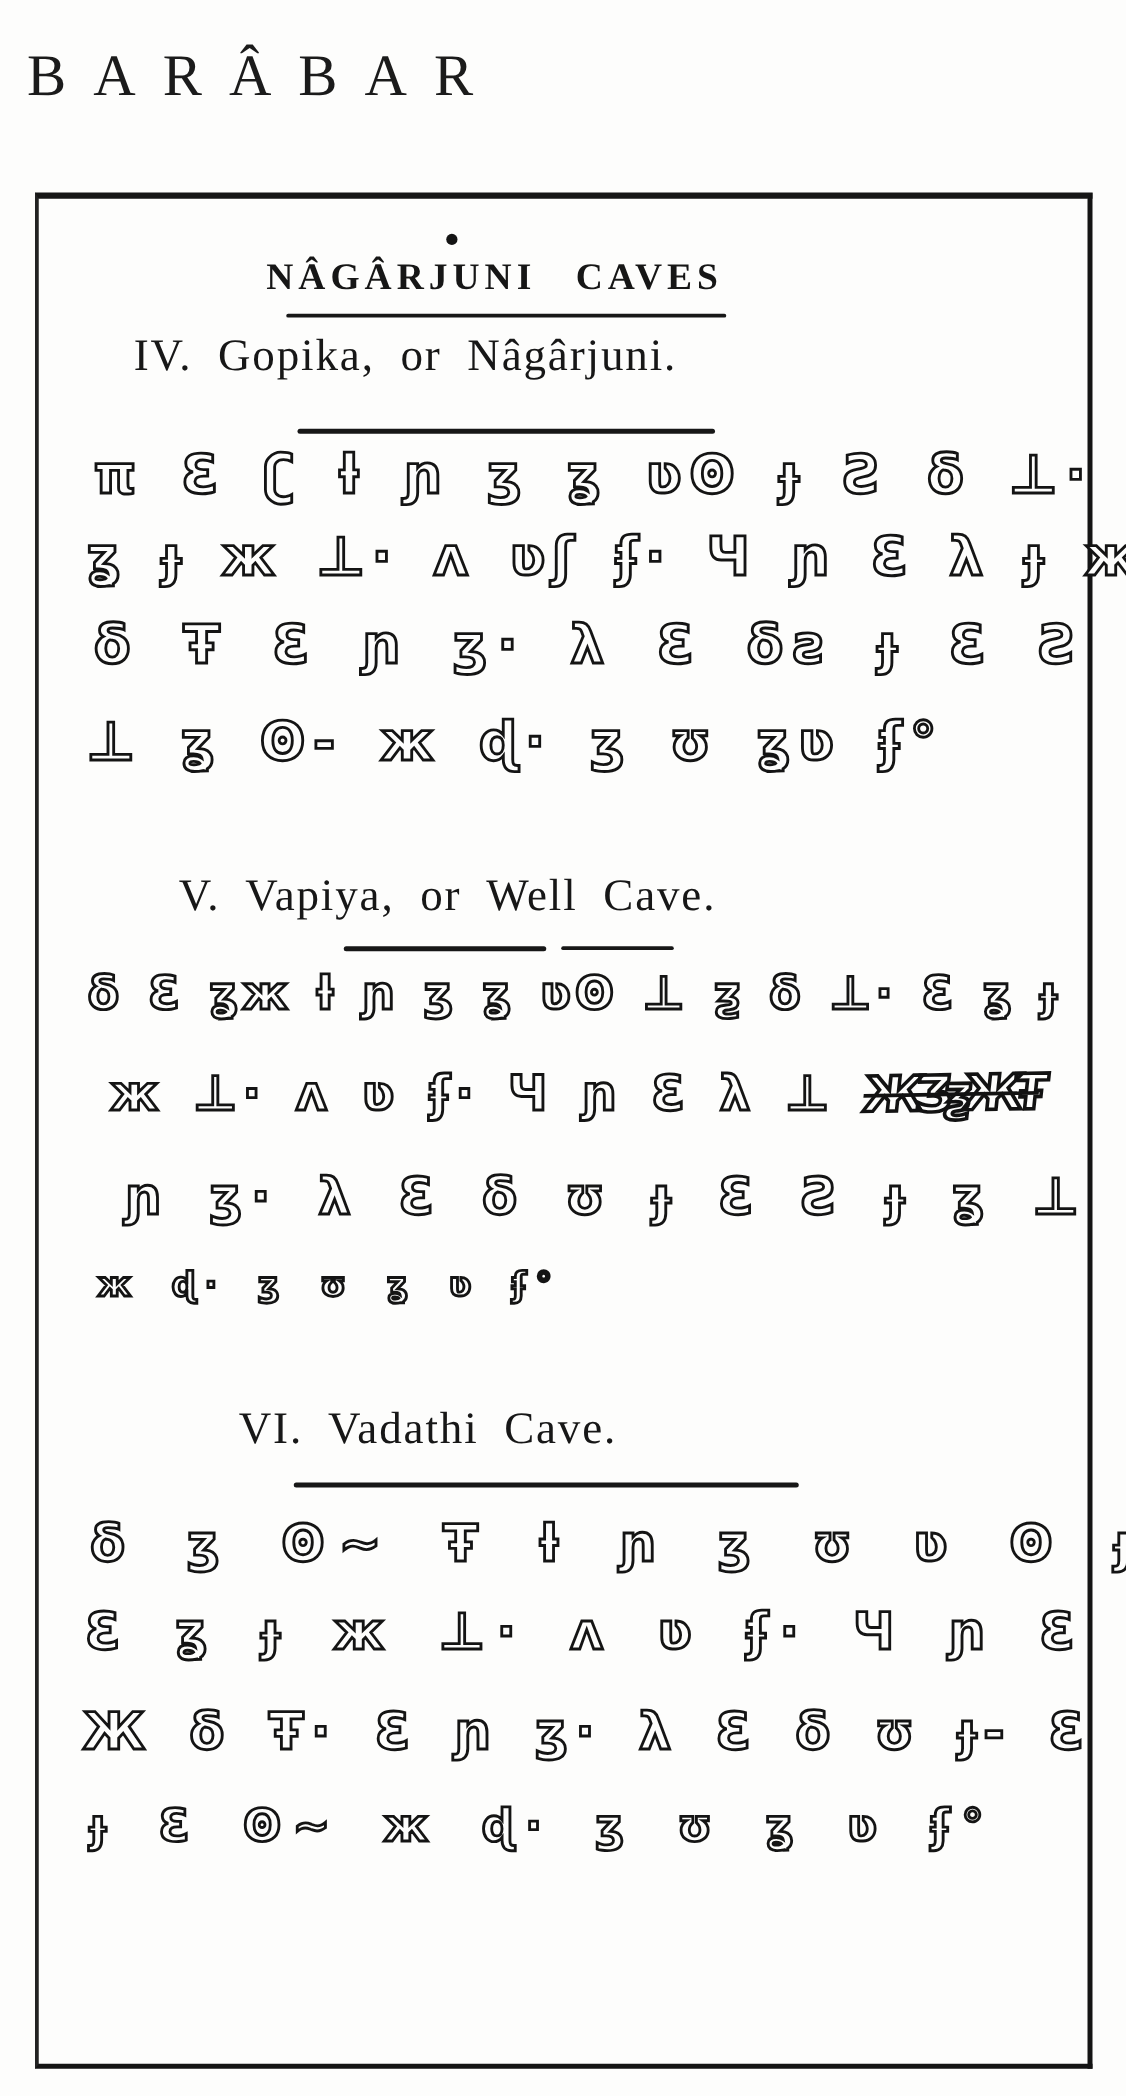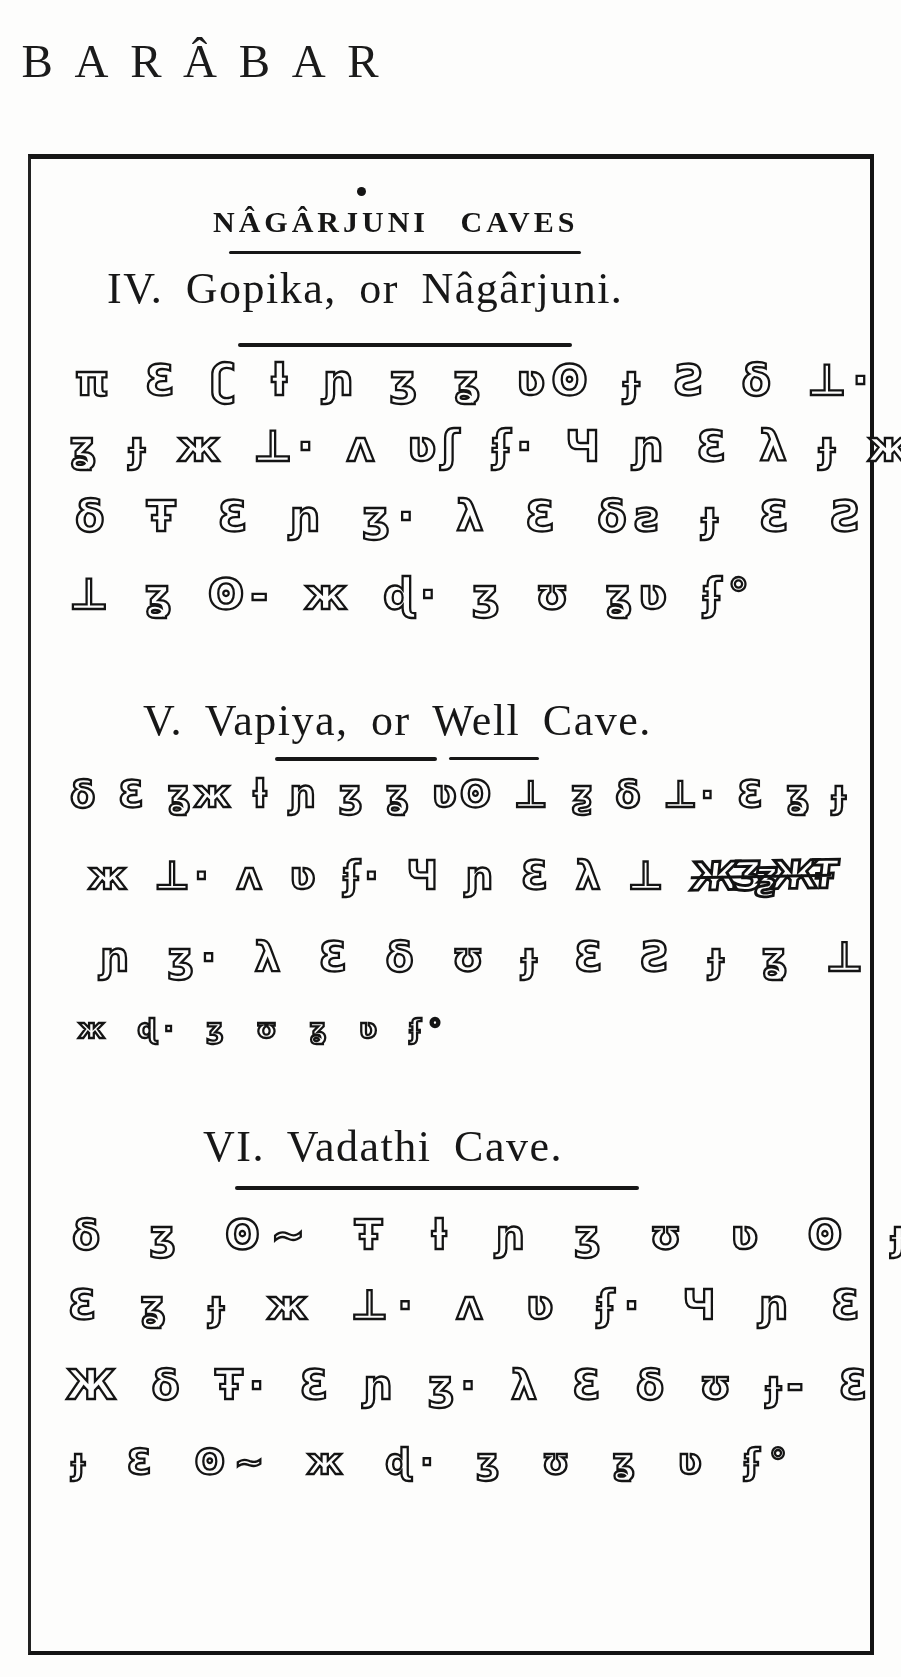--- a/index.html
+++ b/index.html
@@ -47,27 +47,27 @@
     border-radius: 2px;
   }
   .caves-rule   { top: 92px;  left: 198px; width: 352px; height: 3px; }
   .sec4-rule    { top: 184px; left: 207px; width: 334px; }
   .sec5-rule-a  { top: 598px; left: 244px; width: 162px; }
   .sec5-rule-b  { top: 598px; left: 418px; width: 90px; height: 3px; }
   .sec6-rule    { top: 1027px; left: 204px; width: 404px; }
 
   .sec-heading {
     position: absolute;
-    font-size: 44px; font-weight: 400;
+    font-size: 36px; font-weight: 400;
     letter-spacing: 1.5px; word-spacing: 10px;
     color: #171717; white-space: nowrap;
   }
   .sec4-h { top: 104px; left: 76px; }
   .sec5-h { top: 536px; left: 112px; }
-  .sec6-h { top: 962px; left: 172px; font-family: Liberation Serif, serif; }
+  .sec6-h { top: 962px; left: 160px; font-family: Liberation Serif, serif; }
 
   
   .brahmi {
     position: absolute;
     font-family: "DejaVu Sans", sans-serif;
     font-weight: 700;
     white-space: nowrap;
     color: #222;
   }
   @supports (-webkit-text-stroke: 2px #000) {

